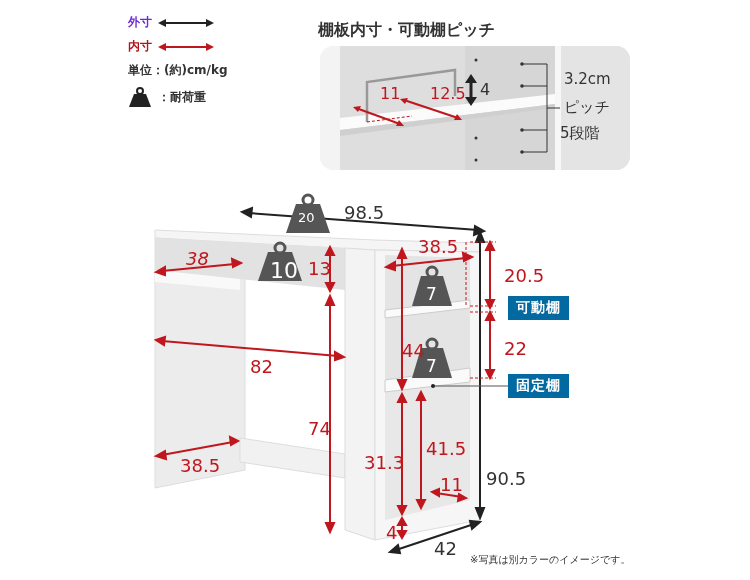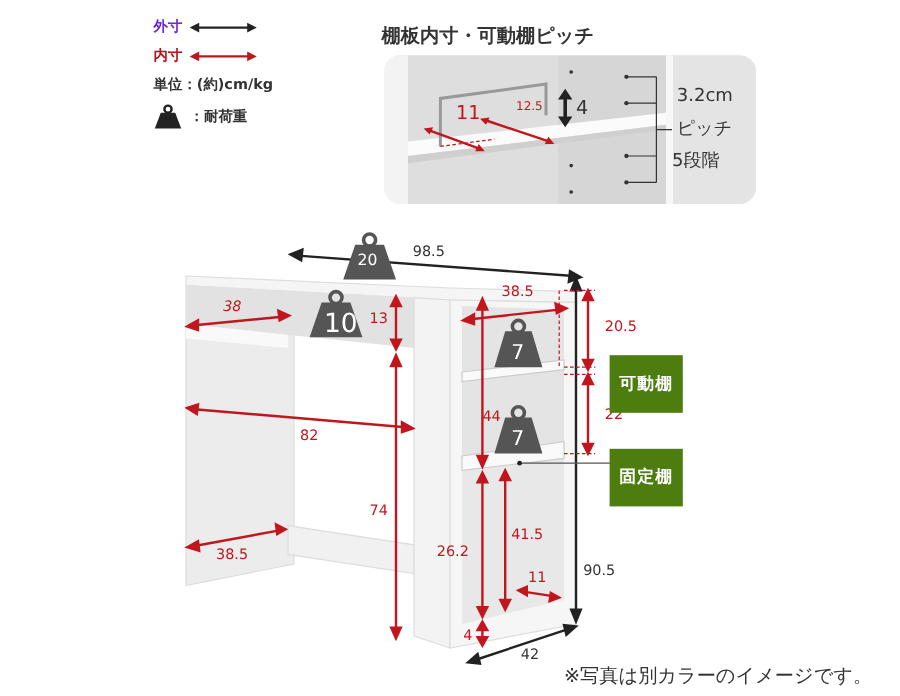--- a/index.html
+++ b/index.html
@@ -6,25 +6,25 @@
   html, body { width: 750px; height: 580px; background: #ffffff; overflow: hidden; }
   body { position: relative; font-family: "DejaVu Sans", sans-serif; color: #333; }
   .abs { position: absolute; }
   .legend-row { position: absolute; left: 128px; font-size: 12px; display: flex; align-items: center; gap: 6px; white-space: nowrap; }
   .legend-outer { color: #6d28d9; font-weight: bold; }
   .legend-inner { color: #b3141b; font-weight: bold; }
   .legend-text { color: #333; font-weight: bold; }
   .inset-title { position: absolute; left: 318px; top: 20px; font-size: 16px; color: #333; font-weight: bold; }
   .inset-box { position: absolute; left: 320px; top: 46px; width: 310px; height: 124px; border-radius: 14px; background: #e6e6e6; overflow: hidden; }
   .red { color: #c0161d; }
-  .dim { position: absolute; font-size: 12px; white-space: nowrap; }
+  .dim { position: absolute; font-size: 18px; white-space: nowrap; }
   .dim.red { color: #c0161d; }
   .dim.black { color: #333; }
-  .tag { position: absolute; background: #4d7c0f; color: #fff; font-size: 14px; padding: 15px 8px; font-weight: bold; letter-spacing: 1px; }
-  .note { position: absolute; left: 470px; top: 553px; font-size: 16px; color: #333; white-space: nowrap; }
+  .tag { position: absolute; background: #0369a1; color: #fff; font-size: 14px; padding: 3px 8px; font-weight: bold; letter-spacing: 1px; }
+  .note { position: absolute; left: 470px; top: 553px; font-size: 10px; color: #333; white-space: nowrap; }
 </style>
 </head>
 <body>
 
 <div class="legend-row" style="top:14px;">
   <span class="legend-outer">外寸</span>
   <svg width="56" height="10">
     <line x1="5" y1="5" x2="51" y2="5" stroke="#222" stroke-width="2"></line>
     <polygon points="0,5 8,1 8,9" fill="#222"></polygon>
       <polygon points="56,5 48,1 48,9" fill="#222"></polygon>
@@ -82,21 +82,21 @@
     <polygon points="33,61 41,60 38,66" fill="#c0161d"></polygon>
       <polygon points="84,80 76,80 79,74" fill="#c0161d"></polygon>
     <line x1="84" y1="54" x2="138" y2="72" stroke="#c0161d" stroke-width="2"></line>
     <polygon points="80,53 88,52 85,58" fill="#c0161d"></polygon>
       <polygon points="142,74 134,74 137,68" fill="#c0161d"></polygon>
     <line x1="151" y1="34" x2="151" y2="54" stroke="#222" stroke-width="3"></line>
     <polygon points="151,28 145,37 157,37" fill="#222"></polygon>
       <polygon points="151,60 145,51 157,51" fill="#222"></polygon>
   </svg>
   <span class="dim red" style="left:60px;top:38px;font-size:16px;">11</span>
-  <span class="dim red" style="left:110px;top:38px;font-size:10px;">12.5</span>
+  <span class="dim red" style="left:110px;top:38px;font-size:16px;">12.5</span>
   <span class="dim black" style="left:160px;top:34px;font-size:16px;">4</span>
   <span class="dim black" style="left:244px;top:24px;font-size:15px;">3.2cm</span>
   <span class="dim black" style="left:244px;top:52px;font-size:15px;">ピッチ</span>
   <span class="dim black" style="left:240px;top:78px;font-size:15px;">5段階</span>
 </div>
 
 <svg class="abs" style="left:0;top:0;" width="750" height="580">
 
   <polygon points="155,230 375,240 480,243 480,252 375,250 155,238" fill="#f5f5f5" stroke="#ddd"></polygon>
 
@@ -207,21 +207,21 @@
 
 <span class="dim red" style="left:186px;top:248px;font-style:italic;">38</span>
 <span class="dim red" style="left:308px;top:258px;">13</span>
 <span class="dim red" style="left:250px;top:356px;">82</span>
 <span class="dim red" style="left:308px;top:418px;">74</span>
 <span class="dim red" style="left:180px;top:455px;">38.5</span>
 <span class="dim red" style="left:418px;top:236px;">38.5</span>
 <span class="dim red" style="left:504px;top:265px;">20.5</span>
 <span class="dim red" style="left:504px;top:338px;">22</span>
 <span class="dim red" style="left:378px;top:340px;margin-left:24px;">44</span>
-<span class="dim red" style="left:364px;top:452px;">26.2</span>
+<span class="dim red" style="left:364px;top:452px;">31.3</span>
 <span class="dim red" style="left:426px;top:438px;">41.5</span>
 <span class="dim red" style="left:386px;top:522px;">4</span>
 <span class="dim red" style="left:440px;top:474px;">11</span>
 
 <div class="tag" style="left:508px;top:296px;">可動棚</div>
 <div class="tag" style="left:508px;top:374px;">固定棚</div>
 
 <div class="note">※写真は別カラーのイメージです。</div>
 
 </body></html>

